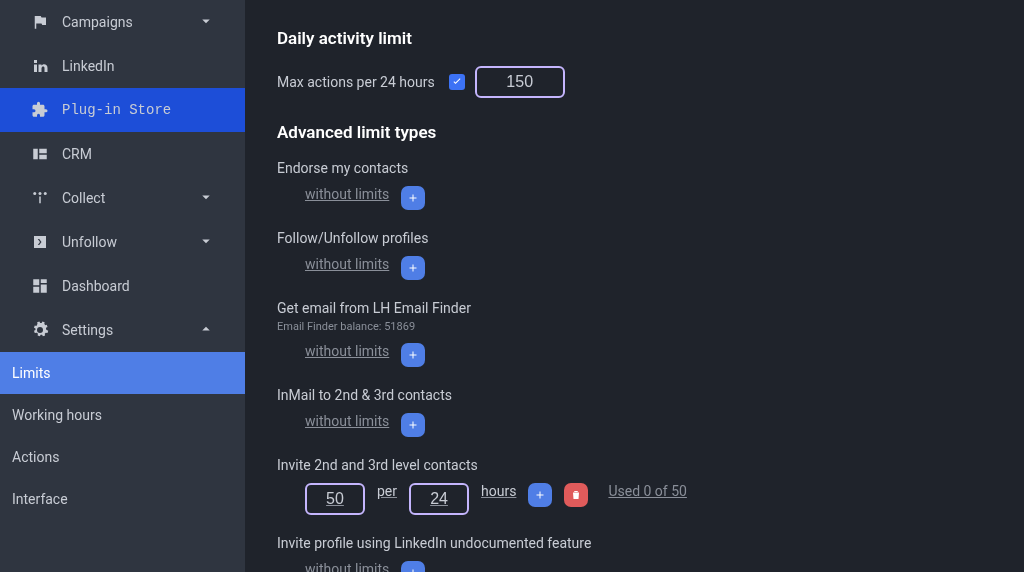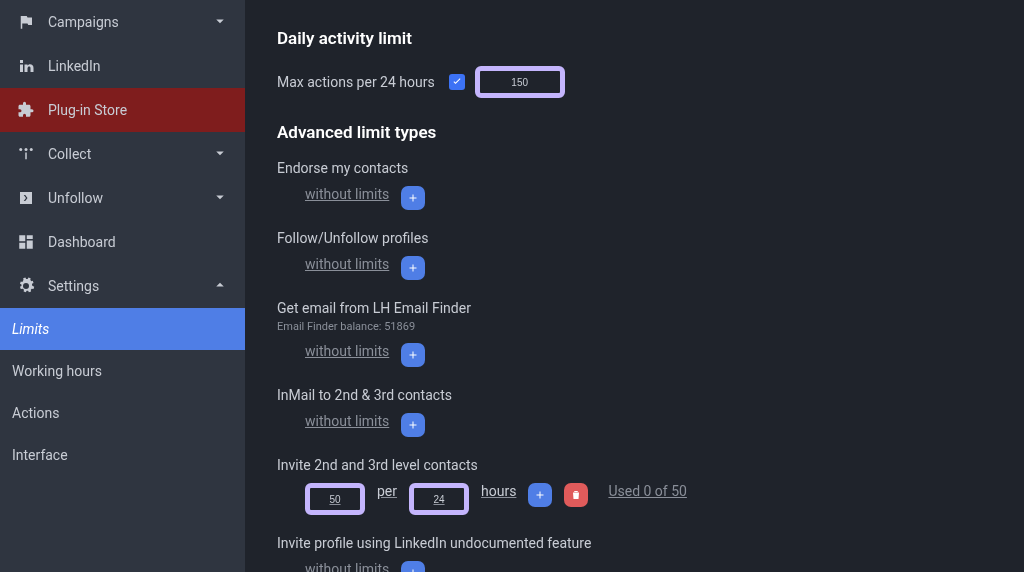--- a/index.html
+++ b/index.html
@@ -1,32 +1,32 @@
 <!DOCTYPE html>
 <html><head>
 <meta charset="utf-8">
 <style>
   * { box-sizing: border-box; margin: 0; padding: 0; }
   html, body { width: 1024px; height: 572px; overflow: hidden; font-family: -apple-system, BlinkMacSystemFont, "Segoe UI", Roboto, Helvetica, Arial, sans-serif; background: #1f232b; color: #c8ccd4; }
   .app { display: flex; width: 100%; height: 100%; }
   .sidebar { width: 245px; background: #2f3540; display: flex; flex-direction: column; font-size: 14px; }
-  .sidebar .item { display: flex; align-items: center; height: 44px; padding: 0 16px; cursor: pointer; color: #c8ccd4; position: relative; }
-  .sidebar .item.active-pg { background: #7f1d1d; }
+  .sidebar .item { display: flex; align-items: center; height: 44px; padding: 0 30px; cursor: pointer; color: #c8ccd4; position: relative; }
+  .sidebar .item.active-pg { background: #1d4ed8; font-family: Liberation Mono, monospace; }
   .sidebar .item .icon { width: 20px; height: 20px; margin-right: 12px; display: inline-flex; align-items: center; justify-content: center; color: #c8ccd4; }
   .sidebar .item .chev { margin-left: auto; color: #c8ccd4; }
   .sidebar .item svg { width: 18px; height: 18px; fill: currentColor; }
   .sidebar .subitem { display: flex; align-items: center; height: 42px; padding: 0 16px 0 12px; cursor: pointer; color: #c8ccd4; font-size: 14px; }
-  .sidebar .subitem.selected { background: #4f7ee6; color: #ffffff; font-style: italic; }
+  .sidebar .subitem.selected { background: #4f7ee6; color: #ffffff; }
   .main { flex: 1; background: #1f232b; padding: 0 0 0 32px; overflow: hidden; color: #c8ccd4; }
   .main .inner { padding-top: 28px; }
   h2.section { color: #ffffff; font-size: 17px; font-weight: 600; margin-bottom: 18px; }
   .row { display: flex; align-items: center; gap: 10px; margin-bottom: 24px; font-size: 14px; }
   .checkbox { width: 16px; height: 16px; border-radius: 3px; background: #3c72f5; display: inline-flex; align-items: center; justify-content: center; margin-left: 4px; cursor: pointer; }
   .checkbox svg { width: 12px; height: 12px; fill: #fff; }
-  .numbox { background: transparent; border: 5px solid #c4b5fd; border-radius: 6px; height: 32px; padding: 0 16px; color: #c8ccd4; font-size: 10px; width: 90px; text-align: center; outline: none; }
+  .numbox { background: transparent; border: 2px solid #c4b5fd; border-radius: 6px; height: 32px; padding: 0 16px; color: #c8ccd4; font-size: 16px; width: 90px; text-align: center; outline: none; }
   .numbox.small { width: 60px; padding: 0 8px; }
   .limit-type { margin-bottom: 20px; }
   .limit-type .title { font-size: 14px; color: #c8ccd4; margin-bottom: 4px; }
   .limit-type .subtitle { font-size: 11px; color: #8a8f99; margin-top: 2px; }
   .limit-row { display: flex; align-items: flex-start; gap: 12px; margin-top: 10px; margin-left: 28px; font-size: 14px; color: #8a8f99; text-decoration: underline; }
   .pill-btn { width: 24px; height: 24px; border-radius: 7px; display: inline-flex; align-items: center; justify-content: center; cursor: pointer; border: none; }
   .pill-btn.add { background: #4f7ee6; color: #fff; }
   .pill-btn.del { background: #e05b5b; color: #fff; }
   .pill-btn svg { width: 12px; height: 12px; fill: currentColor; }
   .per-label { color: #c8ccd4; }
@@ -60,20 +60,28 @@
       <span class="icon">
           <svg viewBox="0 0 24 24">
             <path d="M20 11h-2V7c0-1.1-.9-2-2-2h-4V3a2 2 0 10-4 0v2H4c-1.1 0-2 .9-2 2v4h2a2 2 0 110 4H2v4c0 1.1.9 2 2 2h4v-2a2 2 0 114 0v2h4c1.1 0 2-.9 2-2v-4h2a2 2 0 100-4z"></path>
           </svg>
         </span>
       <span>Plug-in Store</span>
     </div>
     <div class="item">
       <span class="icon">
           <svg viewBox="0 0 24 24">
+            <path d="M3 5h6v14H3V5zm8 0h10v6H11V5zm0 8h10v6H11v-6z"></path>
+          </svg>
+        </span>
+      <span>CRM</span>
+    </div>
+    <div class="item">
+      <span class="icon">
+          <svg viewBox="0 0 24 24">
             <circle cx="5" cy="6" r="2"></circle>
             <circle cx="12" cy="6" r="2"></circle>
             <circle cx="19" cy="6" r="2"></circle>
             <path d="M11 10h2v9h-2z"></path>
           </svg>
         </span>
       <span>Collect</span>
       <span class="chev"><svg viewBox="0 0 24 24">
             <path d="M7 10l5 5 5-5z"></path>
           </svg></span>

